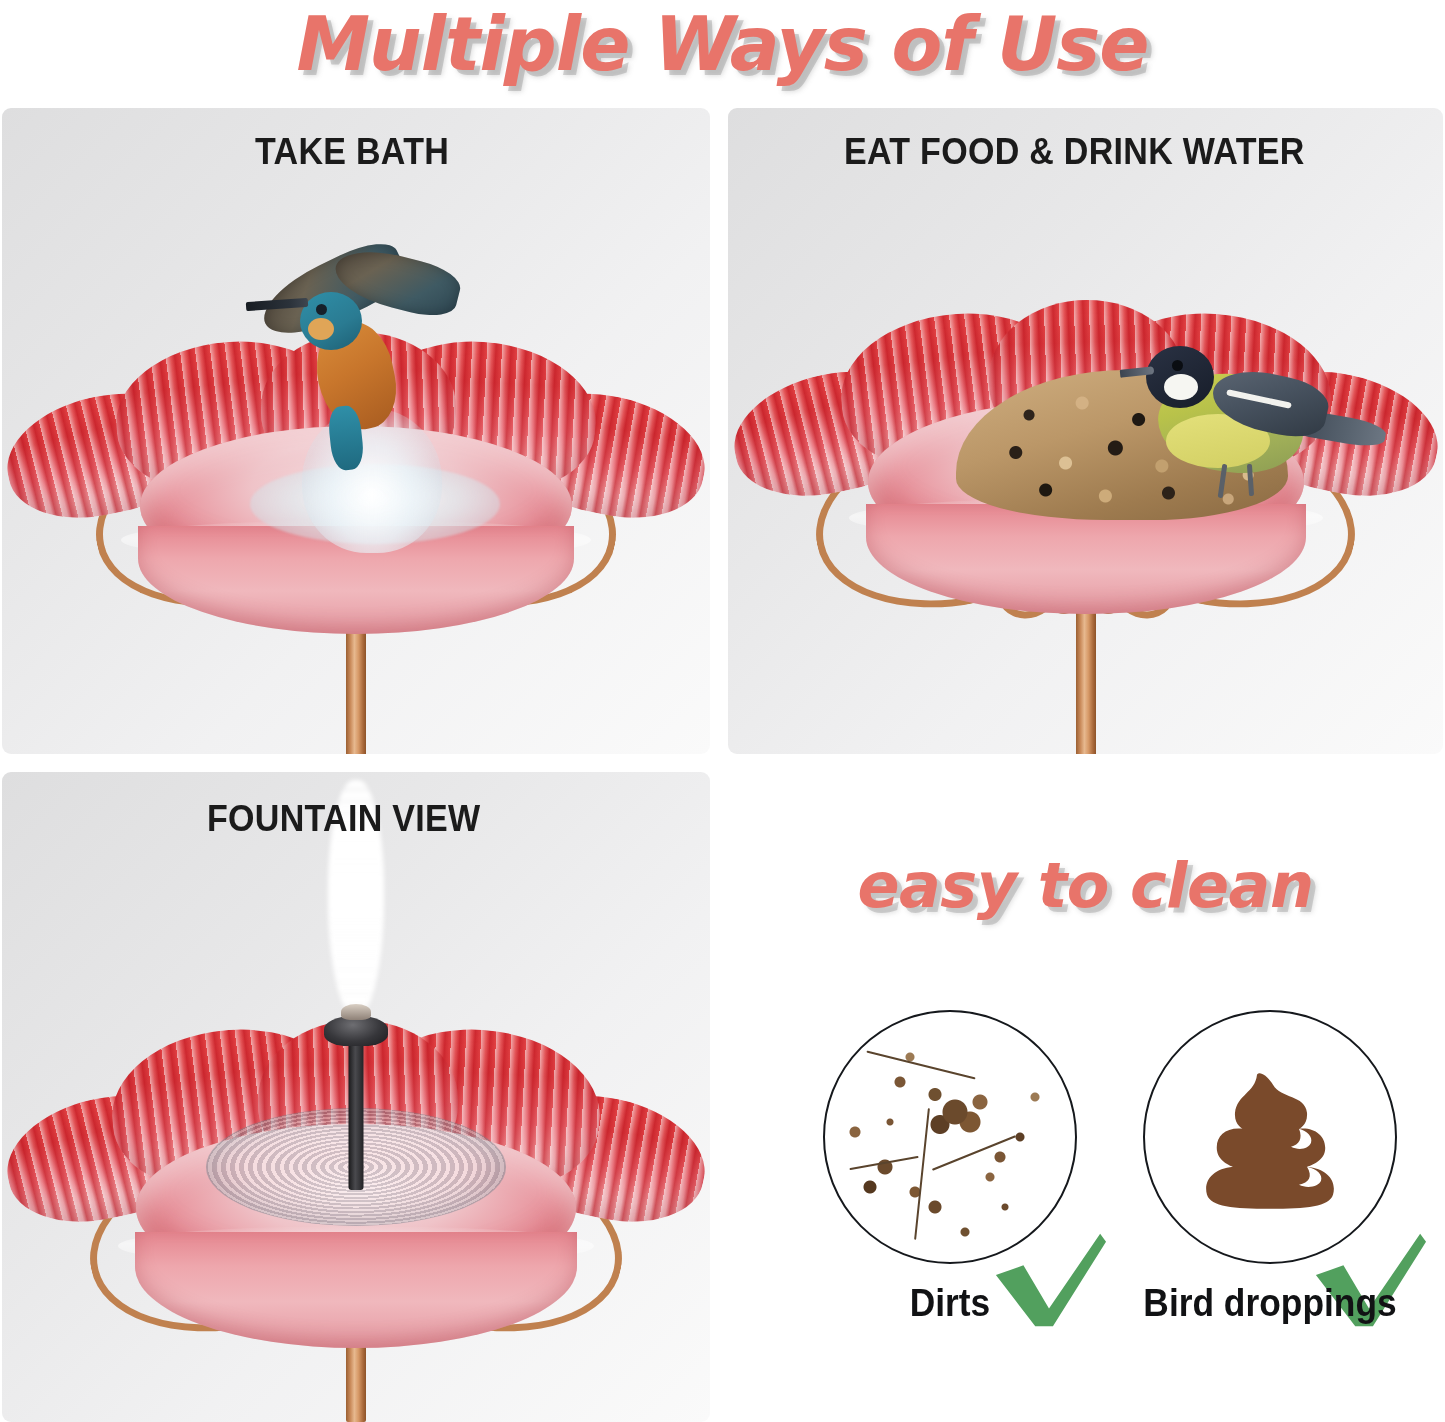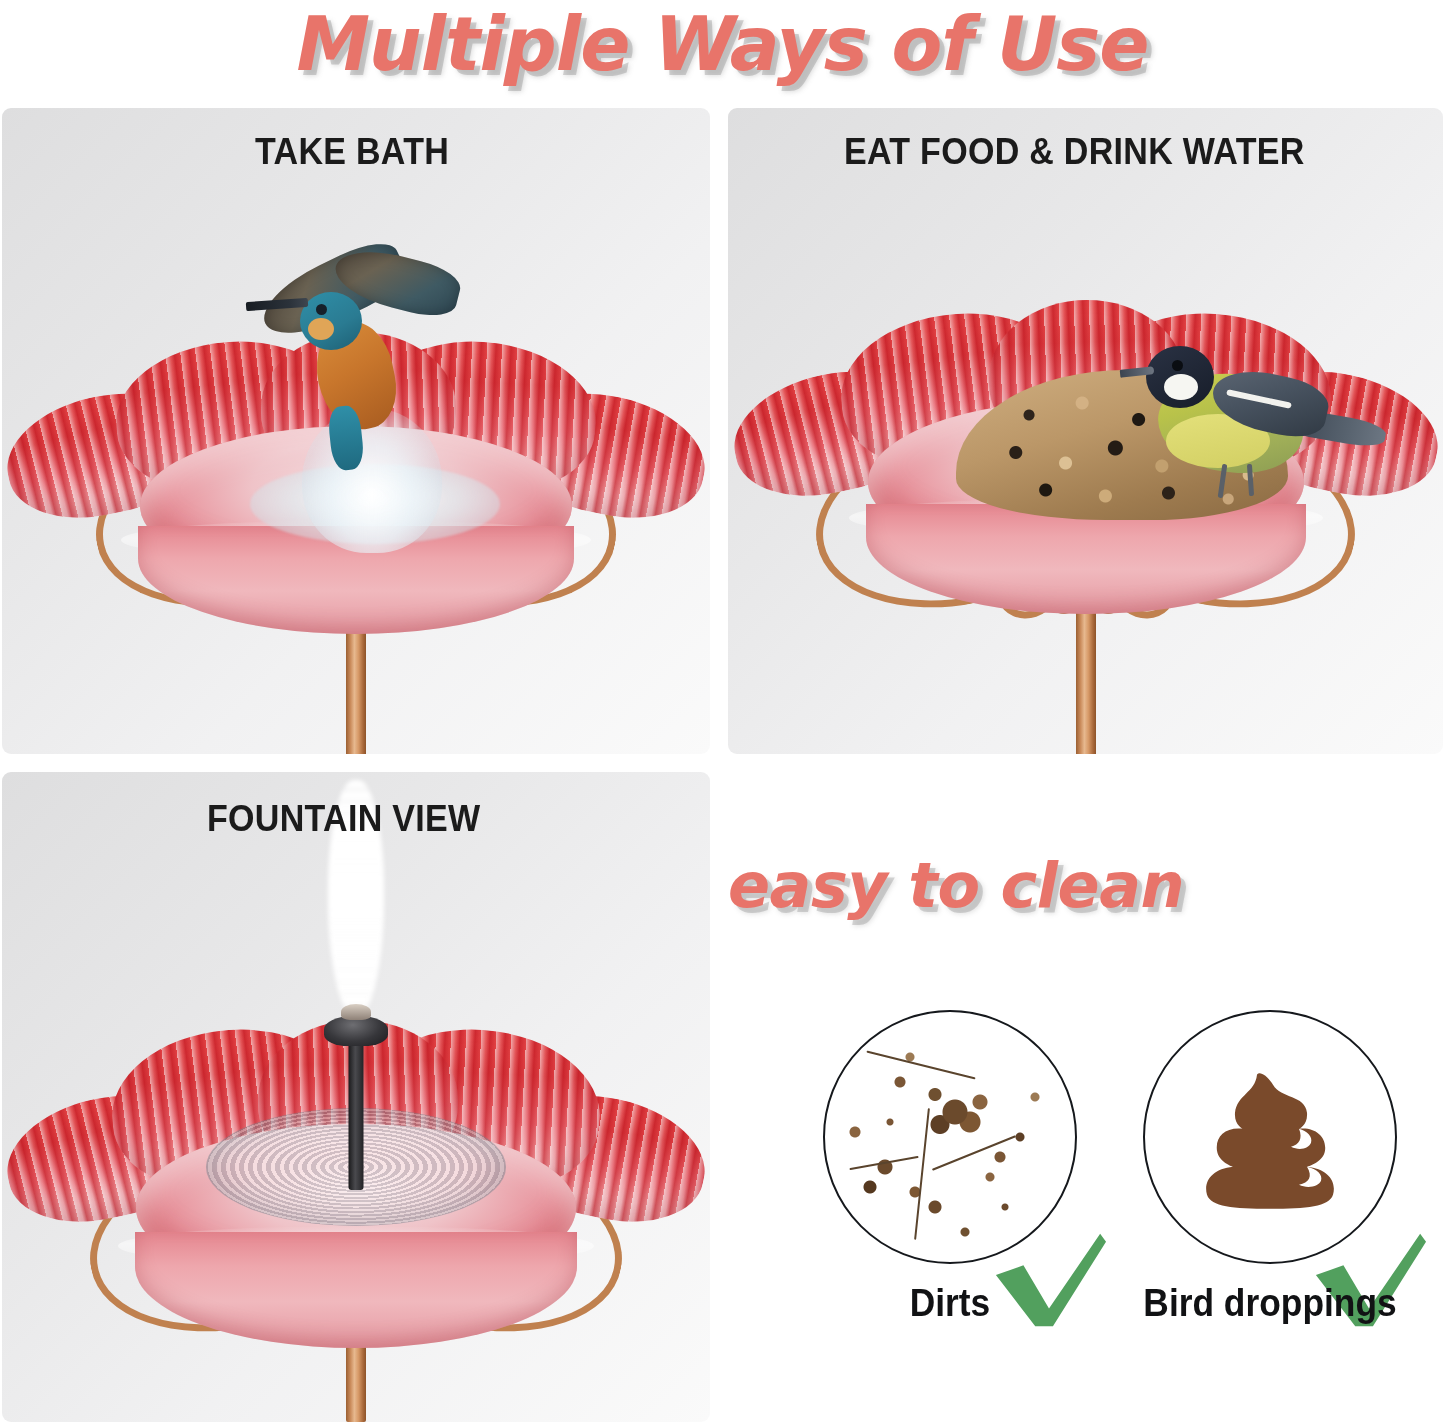--- a/index.html
+++ b/index.html
@@ -186,21 +186,21 @@
     background:
       repeating-radial-gradient(ellipse at 50% 50%,
         rgba(255,255,255,.45) 0 4px,rgba(150,160,170,.38) 4px 9px);
     box-shadow:inset 0 0 30px rgba(90,100,110,.45);
     opacity:.95;
   }
 
   
   #easy-to-clean{
     position:absolute;left:728px;top:840px;width:715px;height:92px;
-    line-height:92px;
+    text-align:center;line-height:92px;
     font-size:62px;font-weight:bold;font-style:italic;
     color:#e8746a;letter-spacing:-.5px;white-space:nowrap;
     -webkit-text-stroke:3px #ffffff;paint-order:stroke fill;
     text-shadow:5px 5px 0 rgba(120,120,120,.28),6px 6px 5px rgba(120,120,120,.22);
     font-family:"DejaVu Sans","Liberation Sans",sans-serif;
   }
 
   .clean-item{position:absolute;width:300px;}
   #clean-item-dirts{left:800px;top:1010px;}
   #clean-item-droppings{left:1120px;top:1010px;}

